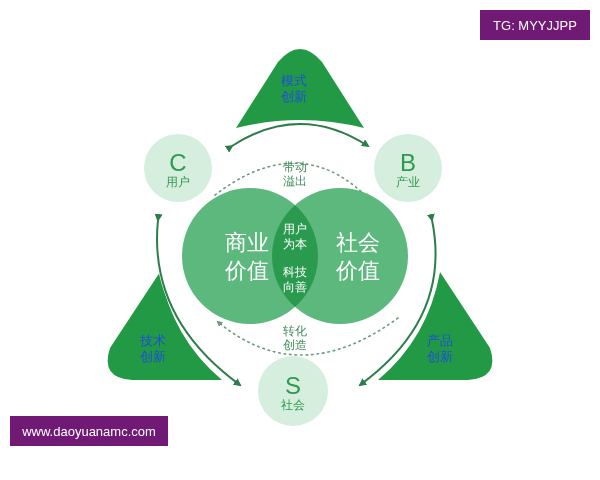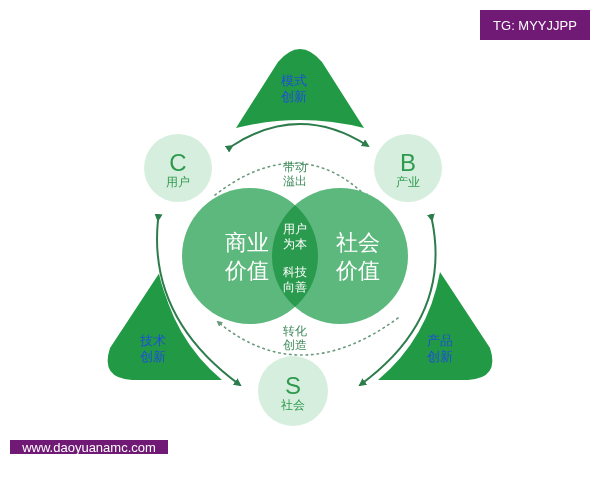--- a/index.html
+++ b/index.html
@@ -110,13 +110,13 @@
     <div>带动</div>
     <div>溢出</div>
   </div>
   <div class="lbl flow-lbl" style="left:295px; top:338px;">
     <div>转化</div>
     <div>创造</div>
   </div>
 </div>
 
 <div class="wm" style="left:480px; top:10px; width:110px; height:30px;">TG: MYYJJPP</div>
-<div class="wm" style="left:10px; top:440px; width:158px; height:14px;text-align:right;">www.daoyuanamc.com</div>
+<div class="wm" style="left:10px; top:416px; width:158px; height:30px;text-align:right;">www.daoyuanamc.com</div>
 
 </body></html>

